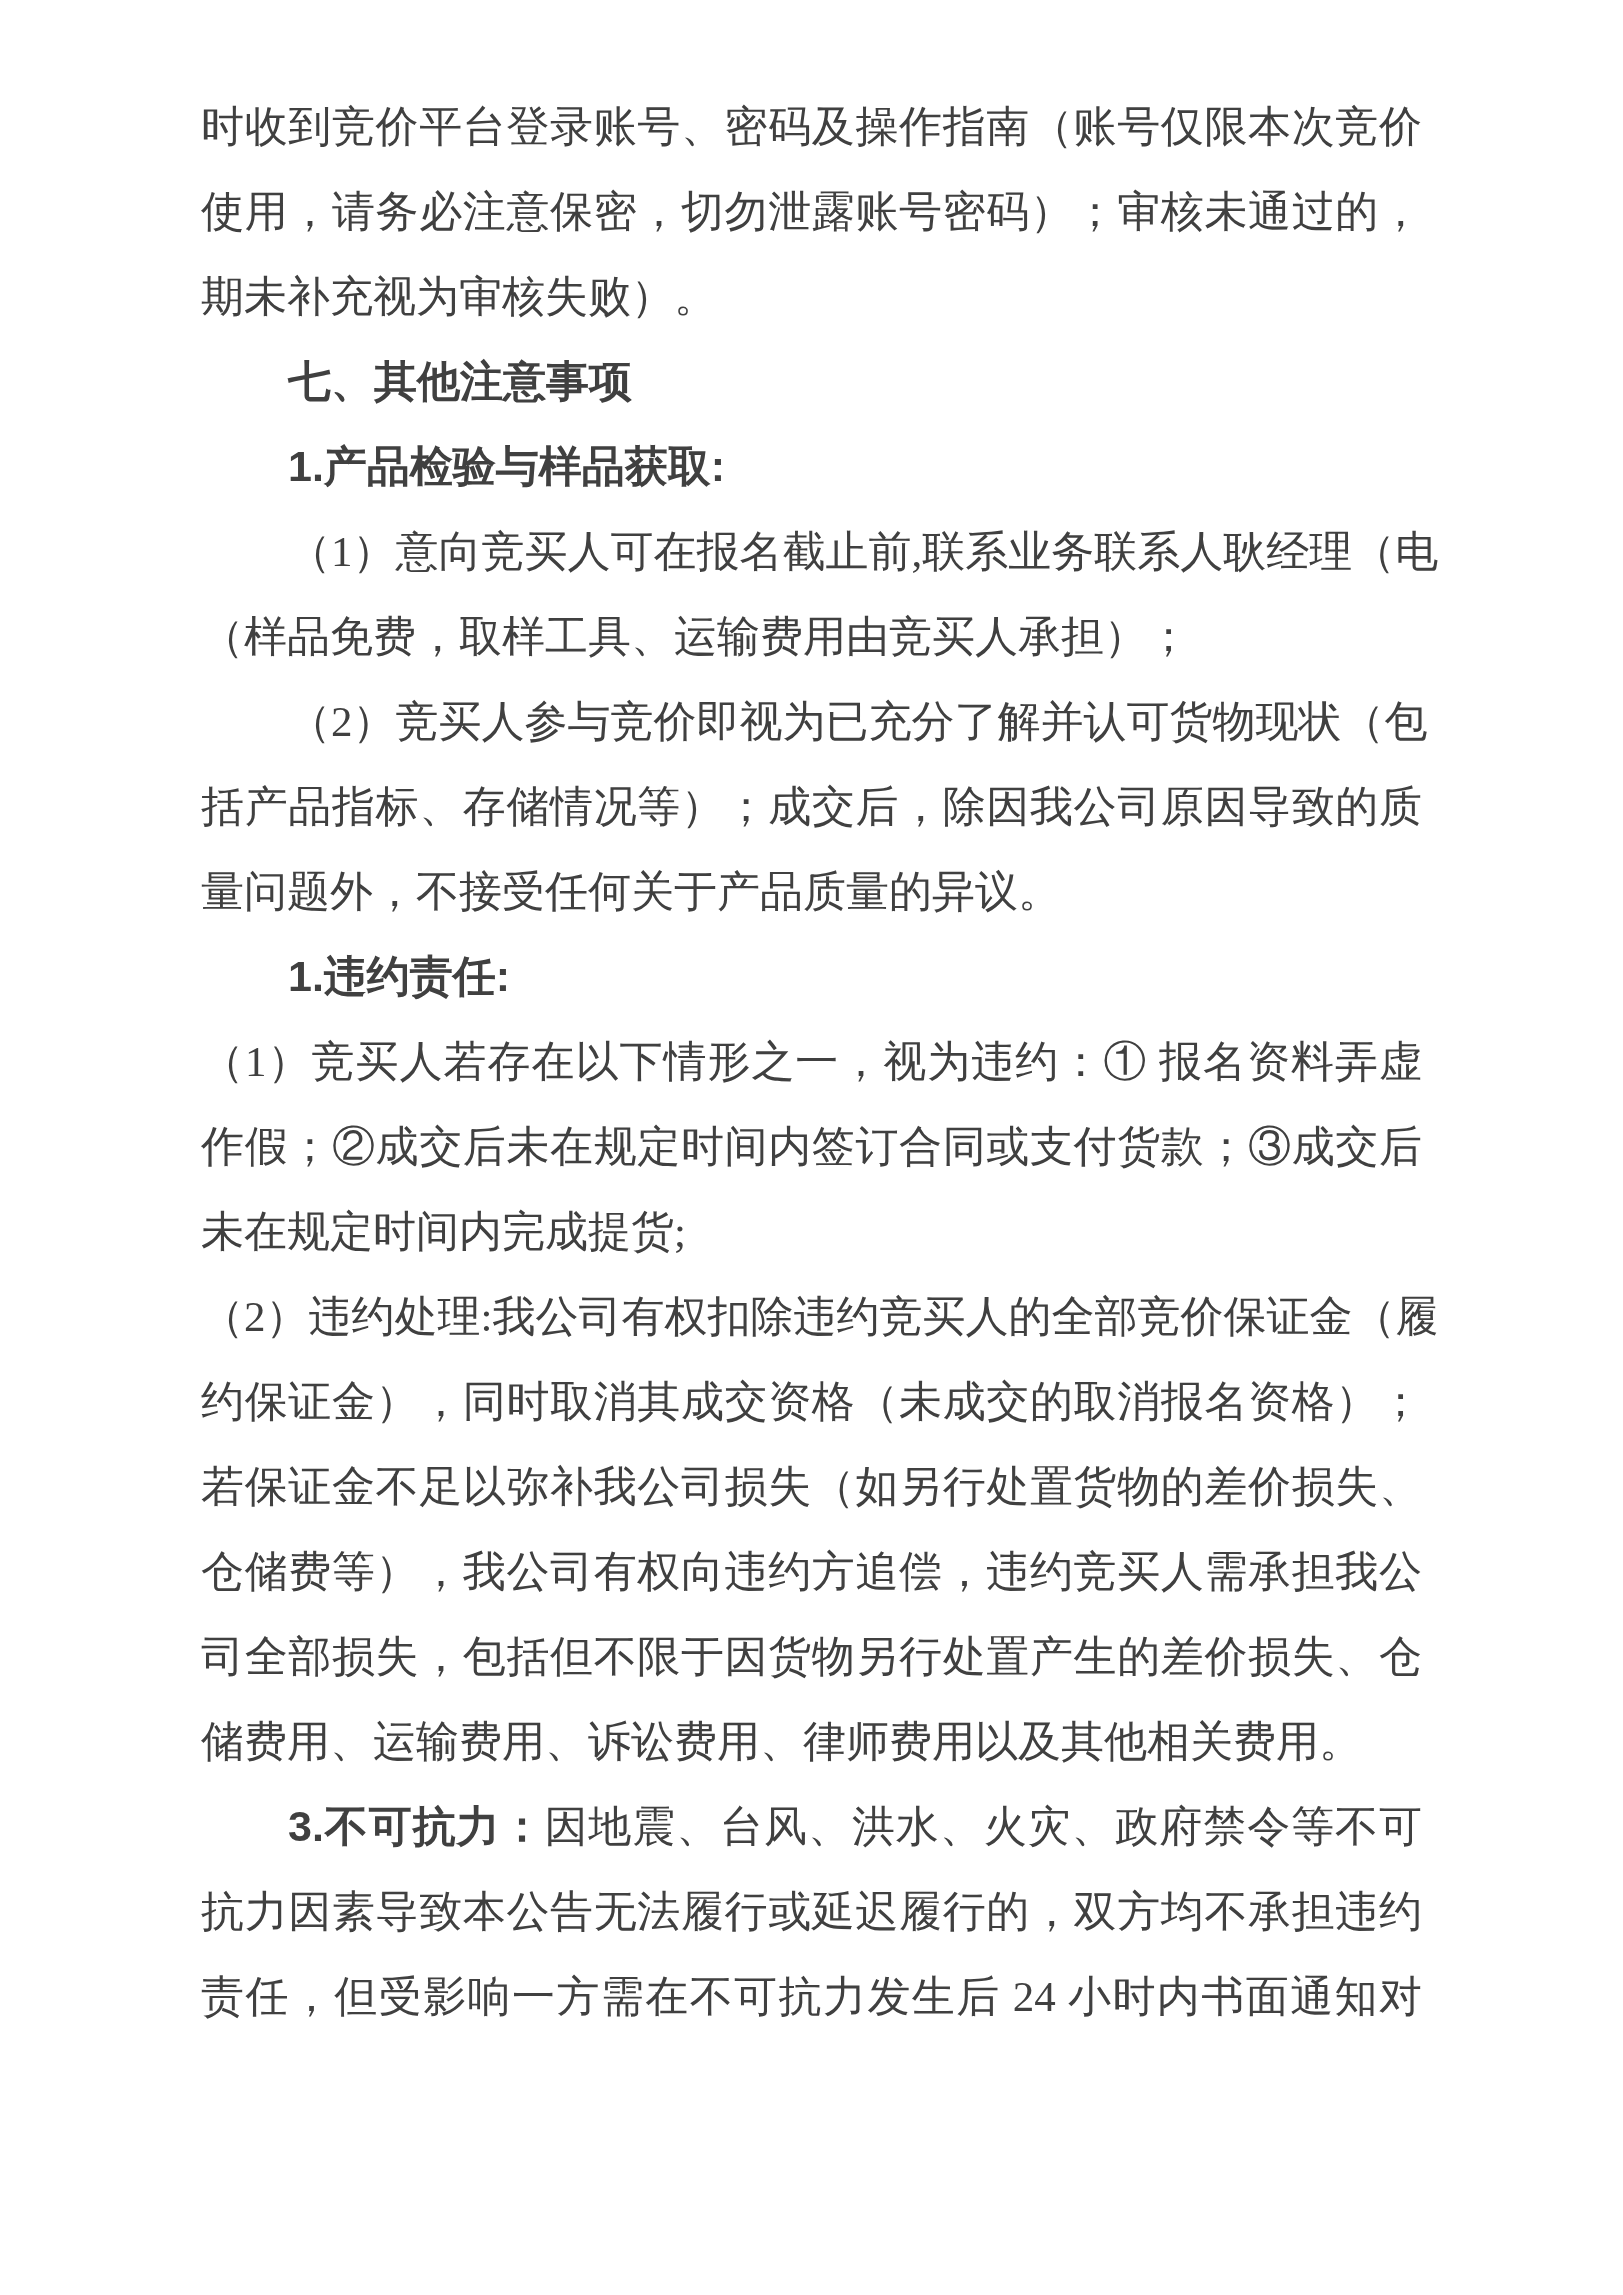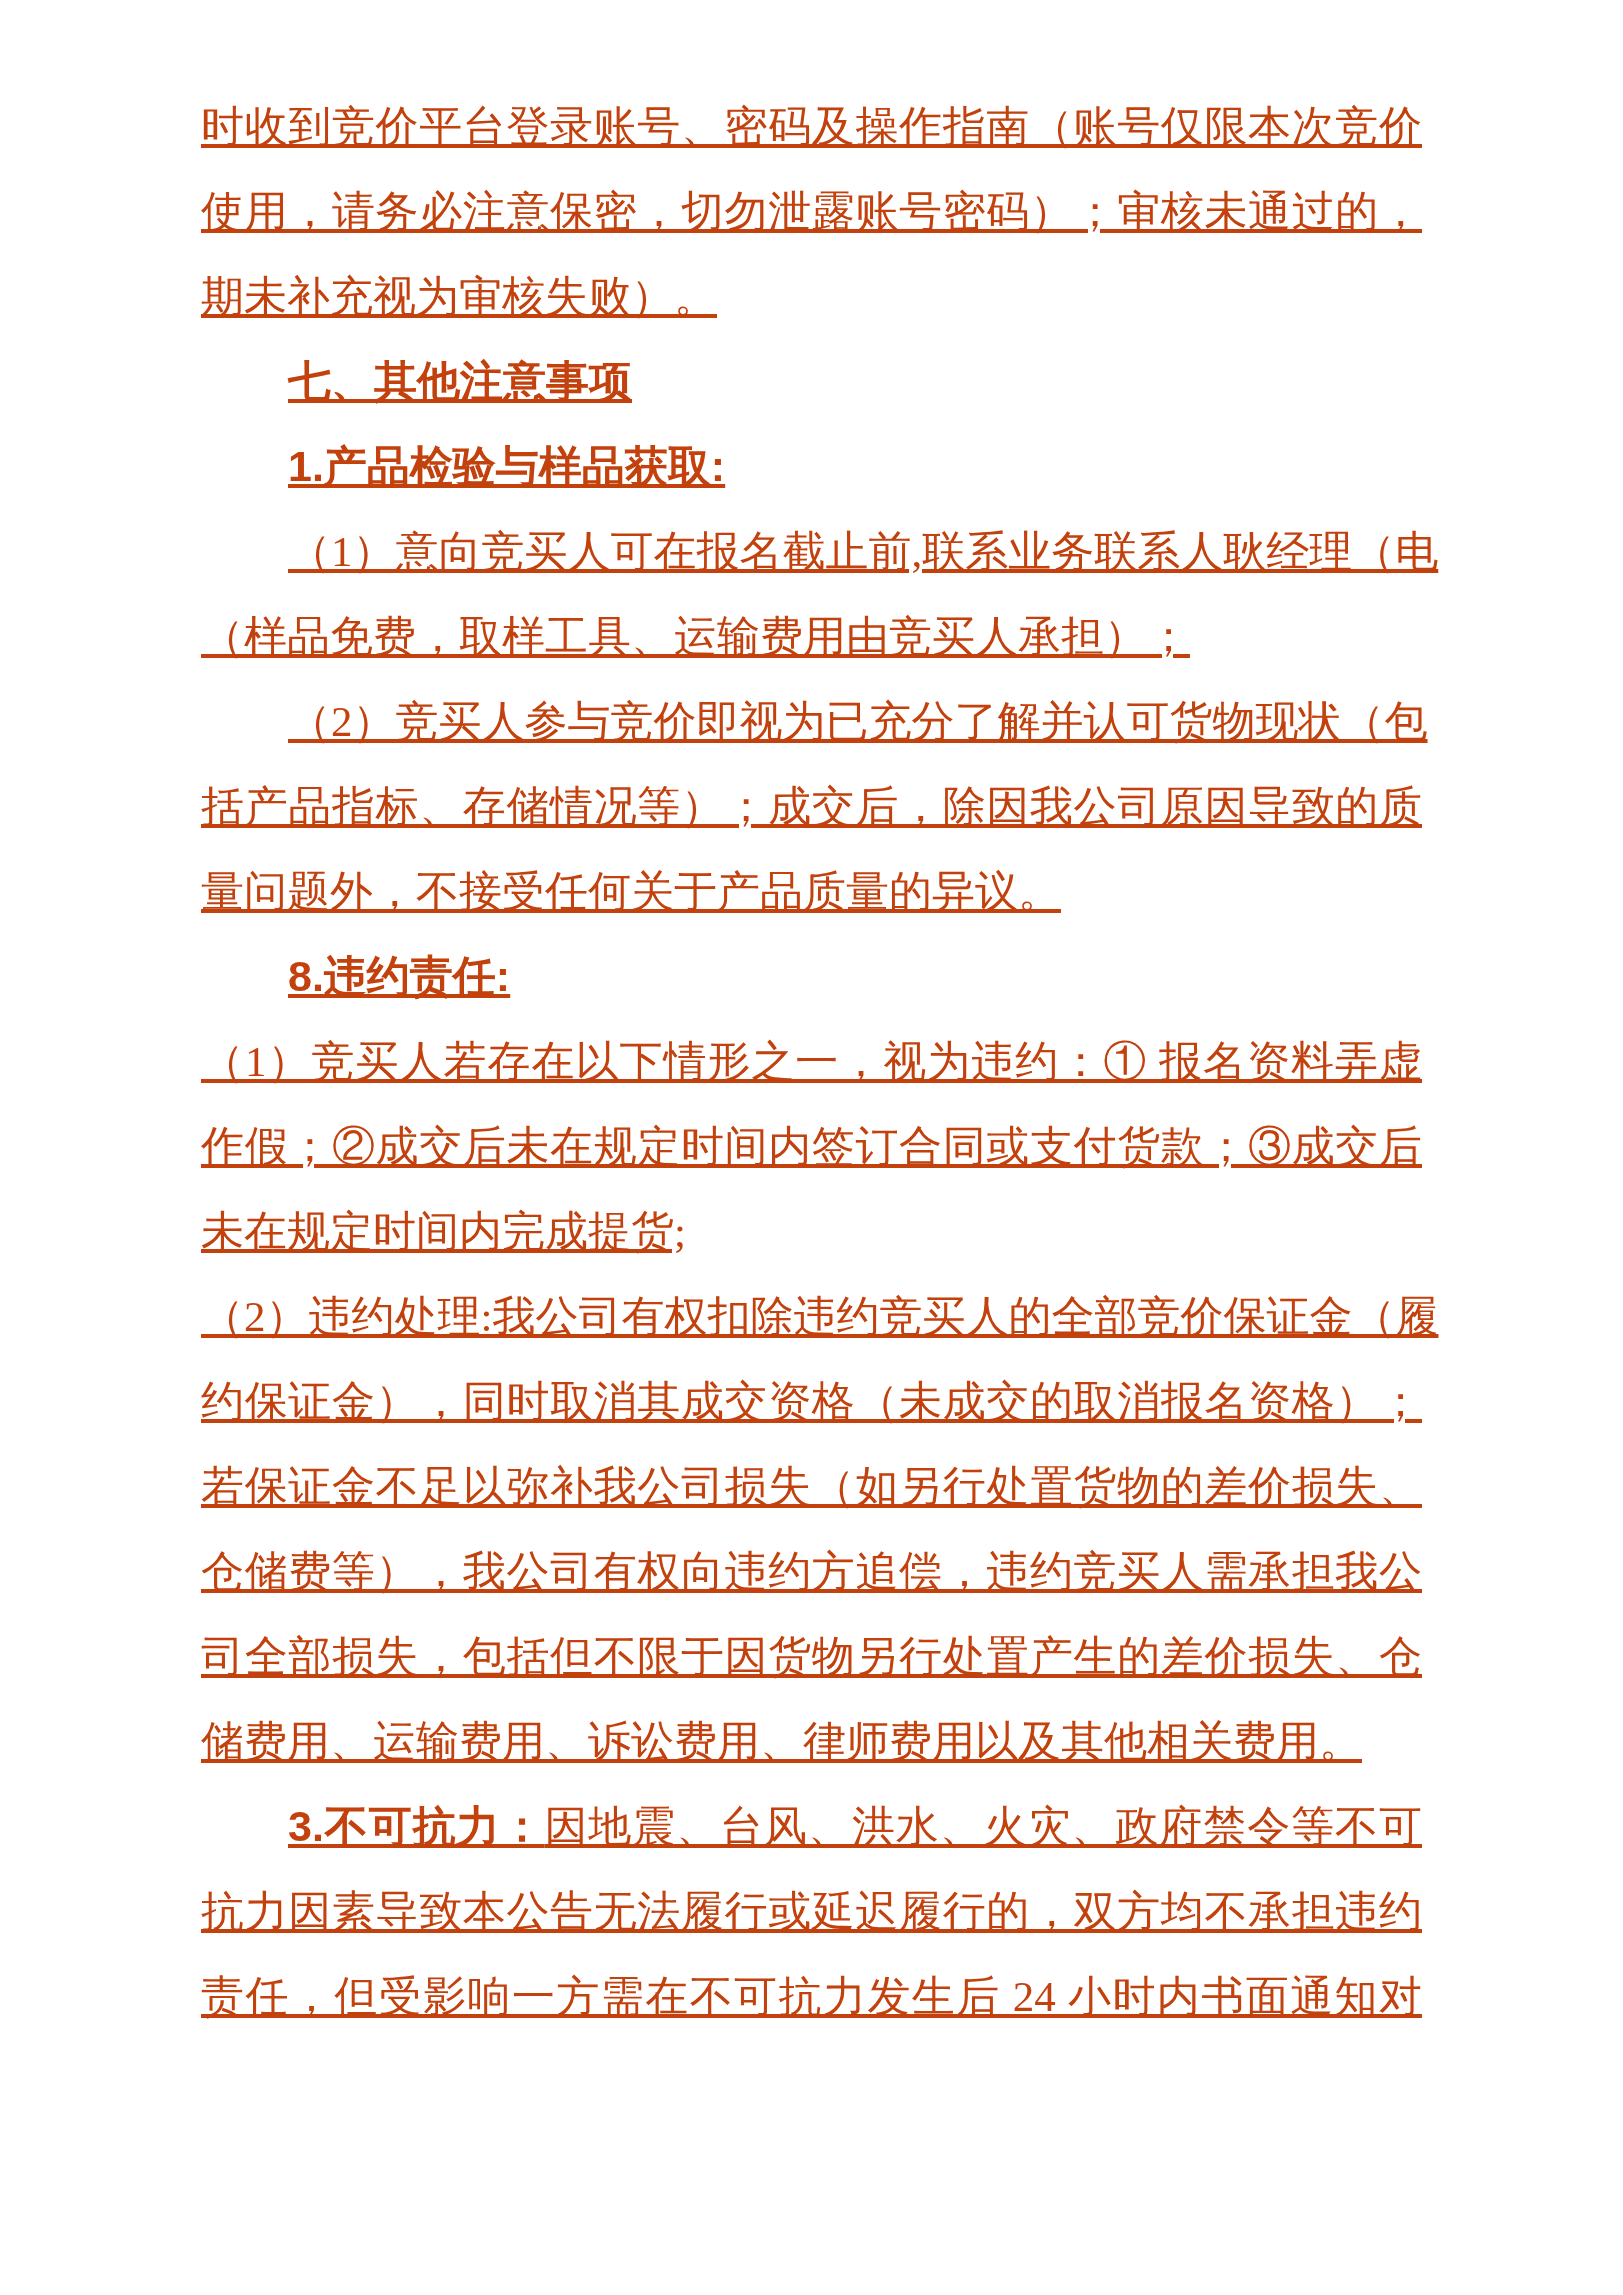--- a/index.html
+++ b/index.html
@@ -29,22 +29,21 @@
     white-space: nowrap;
     overflow: visible;
   }
   .line.fill {
     text-align-last: justify;
   }
   .line.indent-2 {
     padding-left: 87px;
   }
   .seg {
-    color: #c2410c;
-    text-decoration: underline;
+    color: #404040;
   }
   .seg.bold {
     font-family: "Liberation Sans", sans-serif;
     font-weight: 700;
   }
 </style>
 </head>
 <body>
 
 <div class="page">
@@ -52,21 +51,21 @@
       <div class="line fill"><span class="seg">时收到竞价平台登录账号、密码及操作指南（账号仅限本次竞价</span></div>
       <div class="line fill"><span class="seg">使用，请务必注意保密，切勿泄露账号密码）；审核未通过的，</span></div>
       <div class="line"><span class="seg">期未补充视为审核失败）。</span></div>
       <div class="line indent-2"><span class="seg bold">七、其他注意事项</span></div>
       <div class="line indent-2"><span class="seg bold">1.产品检验与样品获取:</span></div>
       <div class="line fill indent-2"><span class="seg">（1）意向竞买人可在报名截止前,联系业务联系人耿经理（电</span></div>
       <div class="line"><span class="seg">（样品免费，取样工具、运输费用由竞买人承担）；</span></div>
       <div class="line fill indent-2"><span class="seg">（2）竞买人参与竞价即视为已充分了解并认可货物现状（包</span></div>
       <div class="line fill"><span class="seg">括产品指标、存储情况等）；成交后，除因我公司原因导致的质</span></div>
       <div class="line"><span class="seg">量问题外，不接受任何关于产品质量的异议。</span></div>
-      <div class="line indent-2"><span class="seg bold">8.违约责任:</span></div>
+      <div class="line indent-2"><span class="seg bold">1.违约责任:</span></div>
       <div class="line fill"><span class="seg">（1）竞买人若存在以下情形之一，视为违约：① 报名资料弄虚</span></div>
       <div class="line fill"><span class="seg">作假；②成交后未在规定时间内签订合同或支付货款；③成交后</span></div>
       <div class="line"><span class="seg">未在规定时间内完成提货;</span></div>
       <div class="line fill"><span class="seg">（2）违约处理:我公司有权扣除违约竞买人的全部竞价保证金（履</span></div>
       <div class="line fill"><span class="seg">约保证金），同时取消其成交资格（未成交的取消报名资格）；</span></div>
       <div class="line fill"><span class="seg">若保证金不足以弥补我公司损失（如另行处置货物的差价损失、</span></div>
       <div class="line fill"><span class="seg">仓储费等），我公司有权向违约方追偿，违约竞买人需承担我公</span></div>
       <div class="line fill"><span class="seg">司全部损失，包括但不限于因货物另行处置产生的差价损失、仓</span></div>
       <div class="line"><span class="seg">储费用、运输费用、诉讼费用、律师费用以及其他相关费用。</span></div>
       <div class="line fill indent-2"><span class="seg bold">3.不可抗力：</span><span class="seg">因地震、台风、洪水、火灾、政府禁令等不可</span></div>

